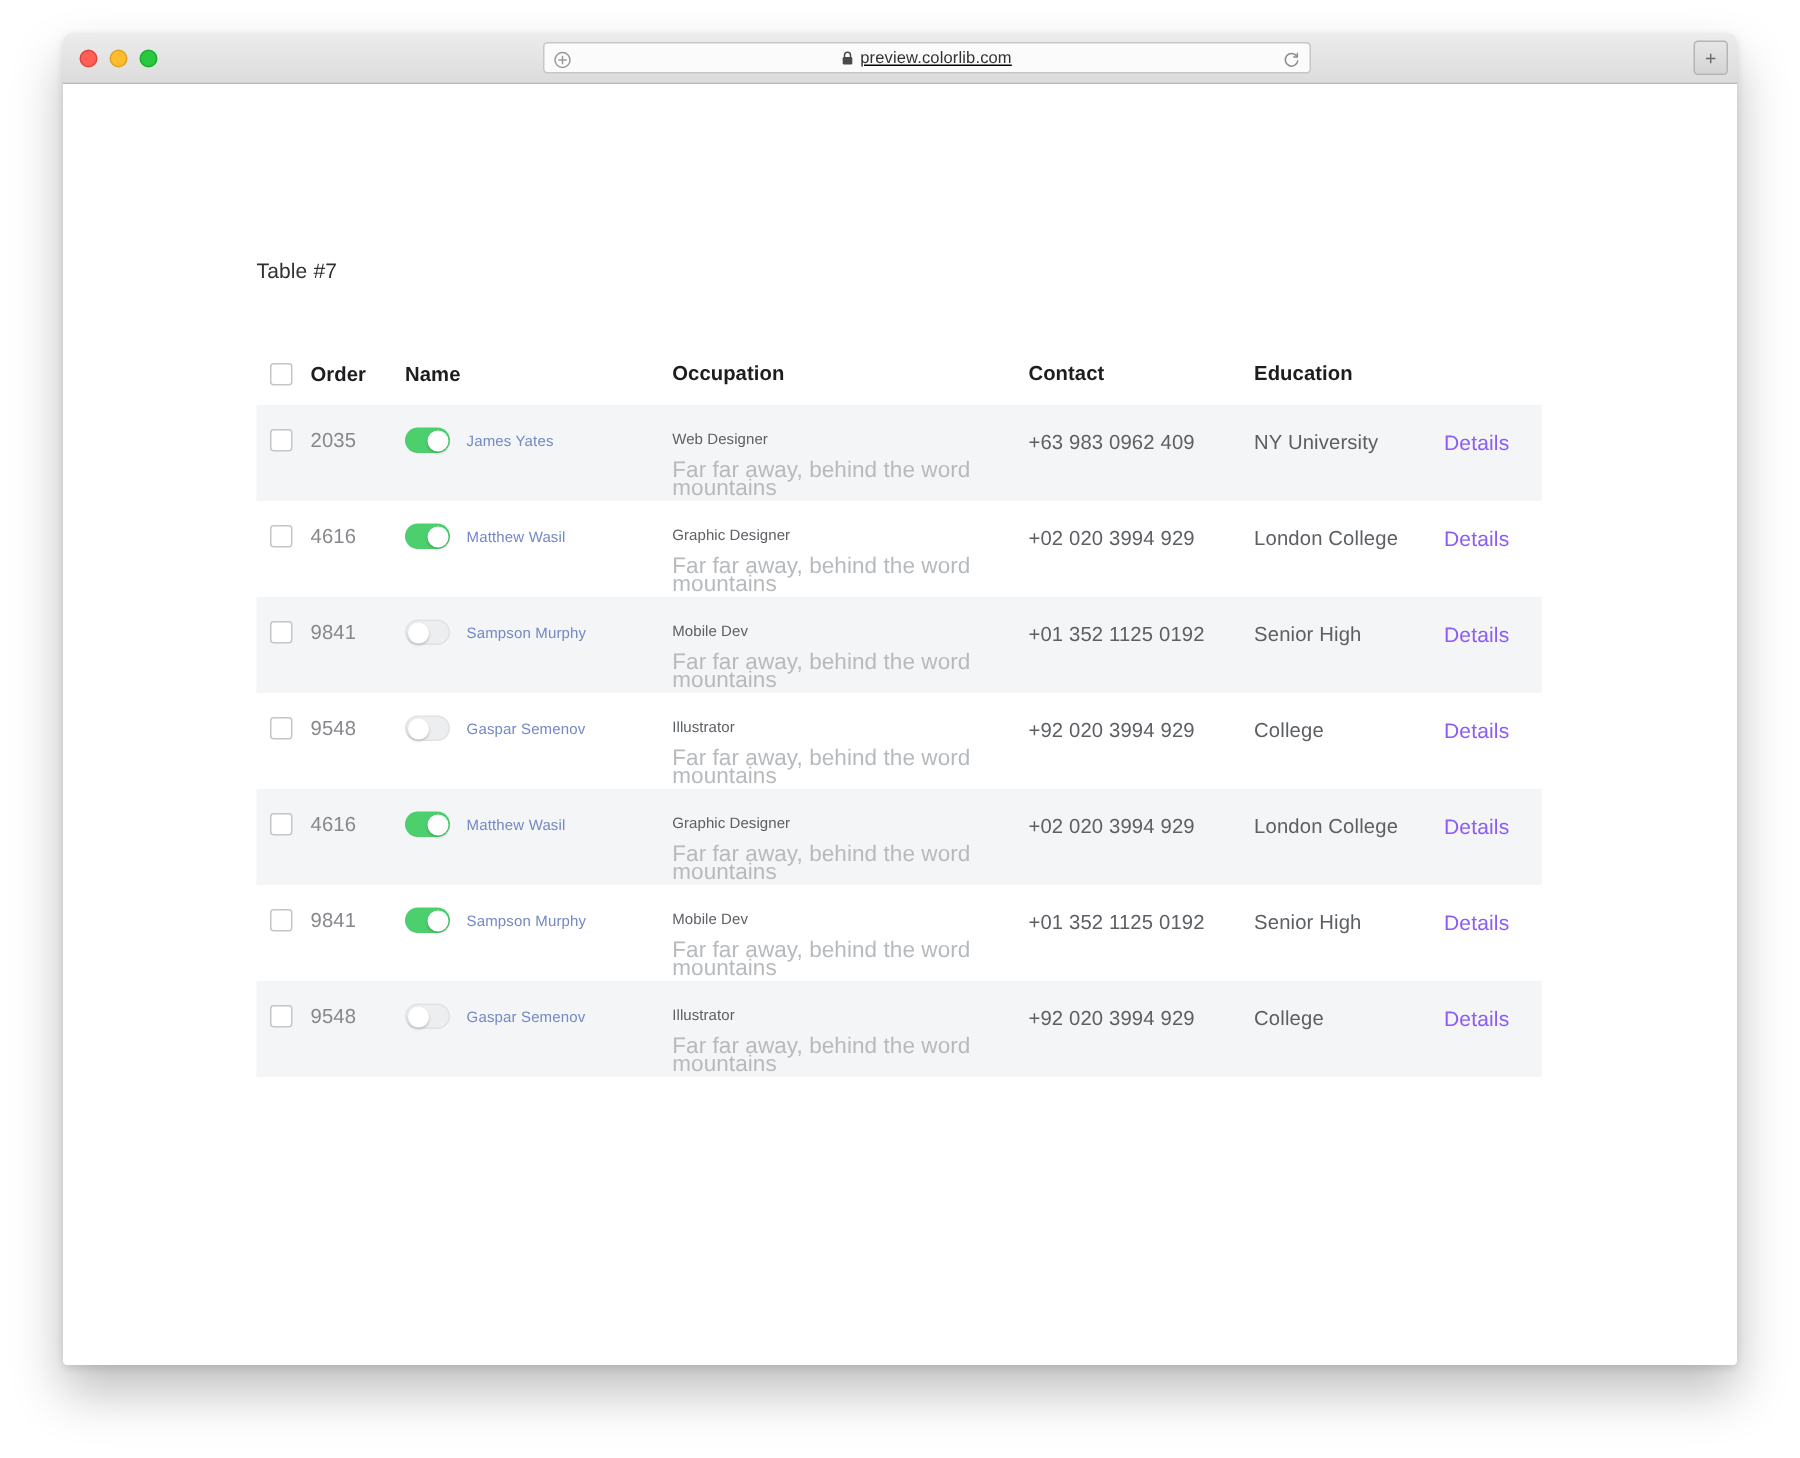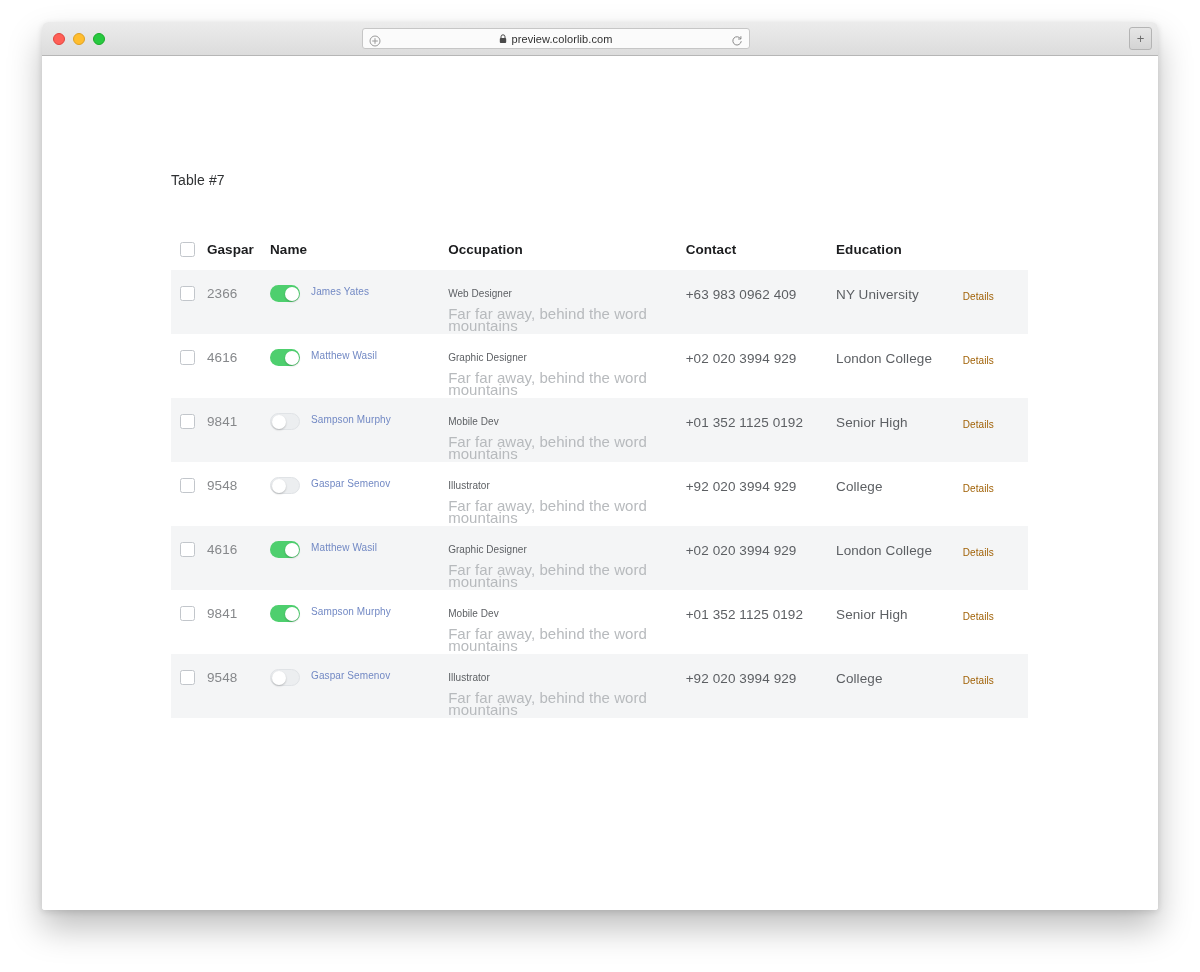--- a/index.html
+++ b/index.html
@@ -41,28 +41,29 @@
   }
   .light { width: 12px; height: 12px; border-radius: 50%; }
   .light.red    { background: #ff5f57; border: 1px solid #e0443e; }
   .light.yellow { background: #ffbd2e; border: 1px solid #dea123; }
   .light.green  { background: #28c940; border: 1px solid #1aab29; }
 
   .addressbar {
     position: absolute;
     left: 320px;
     top: 6px;
-    width: 388px;
+    width: 512px;
     height: 21px;
     background: #fbfbfb;
     border: 1px solid #c6c6c6;
     border-radius: 3px;
     display: flex;
     align-items: center;
     justify-content: center;
+    text-decoration: underline;
   }
   .addr-left {
     position: absolute;
     left: 6px;
     top: 50%;
     transform: translateY(-50%);
     width: 12px; height: 12px;
     color: #9a9a9a;
   }
   .addr-right {
@@ -136,21 +137,21 @@
     display: flex;
     align-items: flex-start;
     height: 64px;
     padding-left: 9px;
     padding-top: 16px;
   }
   .tbody .row.shaded { background: #f4f5f6; }
 
   
   .c-order    { width: 91px; display:flex; align-items:center; }
-  .c-name     { width: 180px; display:flex; }
+  .c-name     { width: 180px; display:flex; align-items:center; }
   .c-occ      { width: 240px; }
   .c-contact  { width: 152px; }
   .c-edu      { width: 128px; }
   .c-details  { width: 66px; text-align:left; }
 
   .thead .c-order   { width: 91px; }
   .thead .c-name    { width: 180px; }
   .thead .c-occ     { width: 240px; }
   .thead .c-contact { width: 152px; }
   .thead .c-edu     { width: 128px; }
@@ -228,22 +229,22 @@
 
   .contact-text, .edu-text {
     font-size: 13.5px;
     color: #5c5f63;
     letter-spacing: 0.1px;
     line-height: 16px;
     padding-top: 1px;
   }
 
   .details-link {
-    font-size: 10px;
-    color: #a16207;
+    font-size: 14px;
+    color: #8b5cf6;
     text-decoration: none;
     letter-spacing: 0.1px;
     line-height: 16px;
     padding-top: 1px;
     display: inline-block;
   }
 </style>
 </head>
 <body>
 
@@ -289,42 +290,42 @@
 
   <div class="viewport">
 
     <div class="page-title">Table #7</div>
 
     <div class="table">
 
       <div class="thead">
         <div class="c-order">
           <div class="checkbox"></div>
-          <span class="th">Gaspar</span>
+          <span class="th">Order</span>
         </div>
         <div class="c-name">
           <span class="th">Name</span>
         </div>
         <div class="c-occ">
           <span class="th">Occupation</span>
         </div>
         <div class="c-contact">
           <span class="th">Contact</span>
         </div>
         <div class="c-edu">
           <span class="th">Education</span>
         </div>
         <div class="c-details"></div>
       </div>
 
       <div class="tbody">
           <div class="row shaded">
             <div class="c-order">
               <div class="checkbox"></div>
-              <span class="order-num">2366</span>
+              <span class="order-num">2035</span>
             </div>
             <div class="c-name">
               <div class="toggle on">
                 <div class="knob"></div>
               </div>
               <a href="#" class="name-link">James Yates</a>
             </div>
             <div class="c-occ">
               <div class="occ-title">Web Designer</div>
               <div class="occ-sub">Far far away, behind the word mountains</div>

